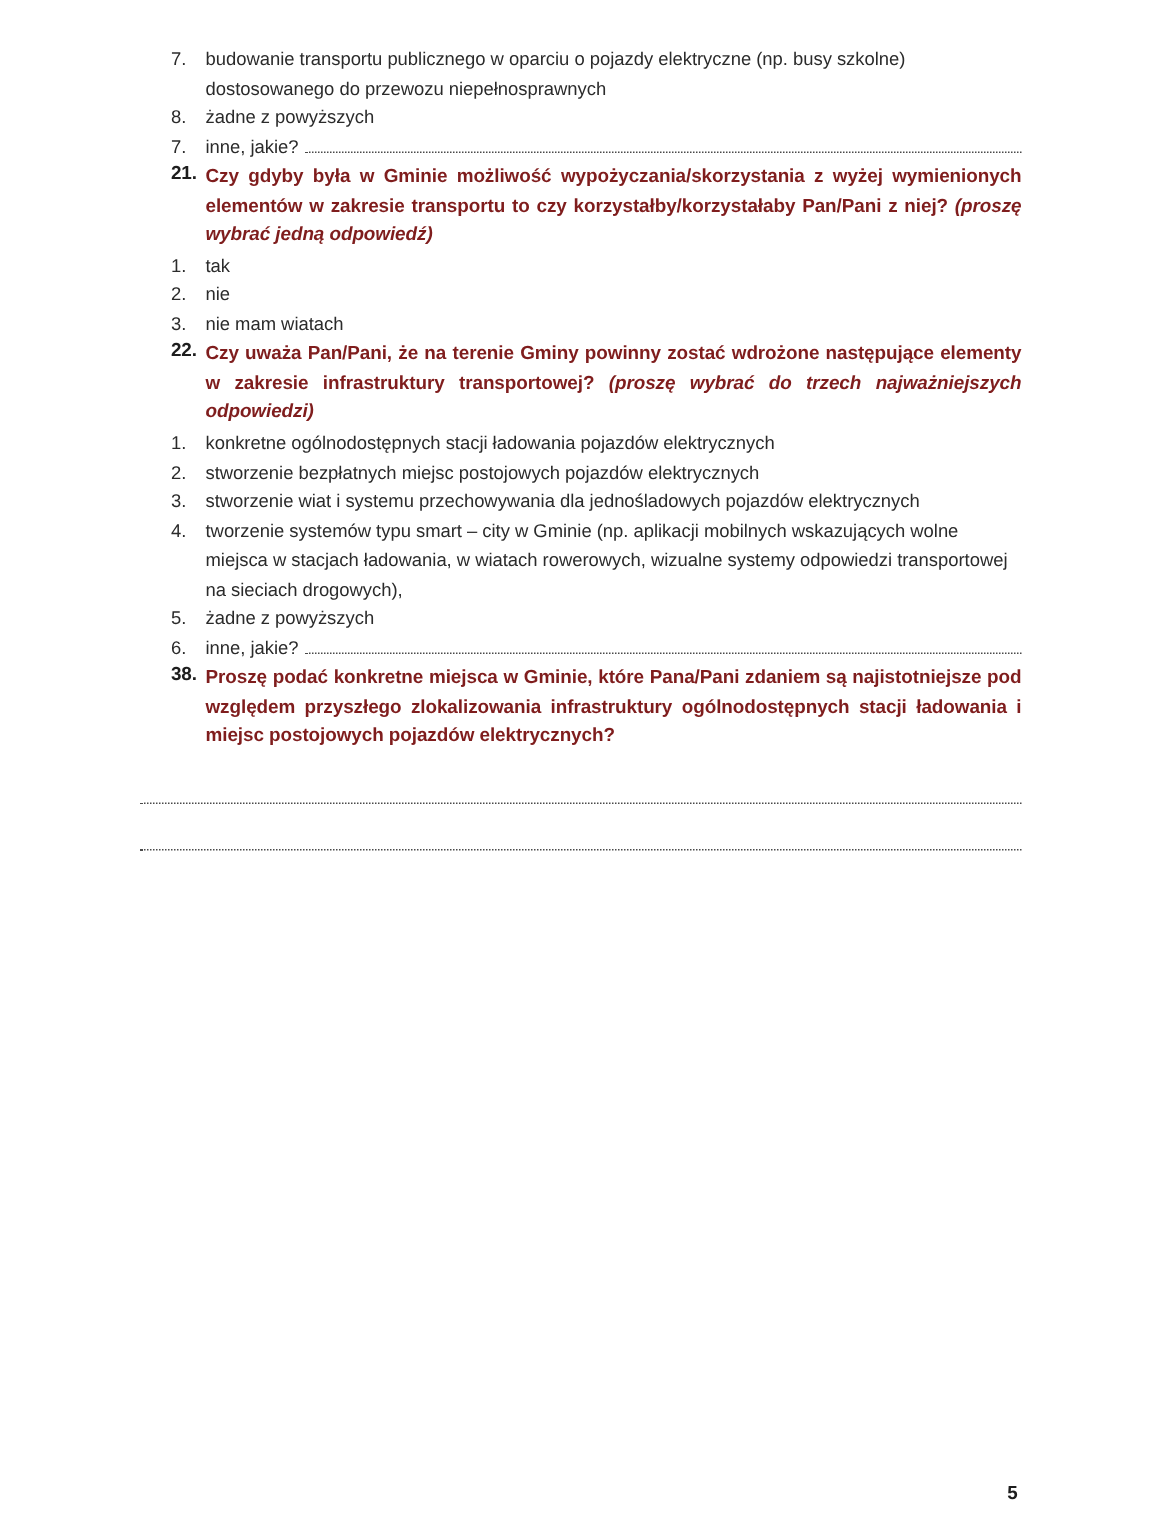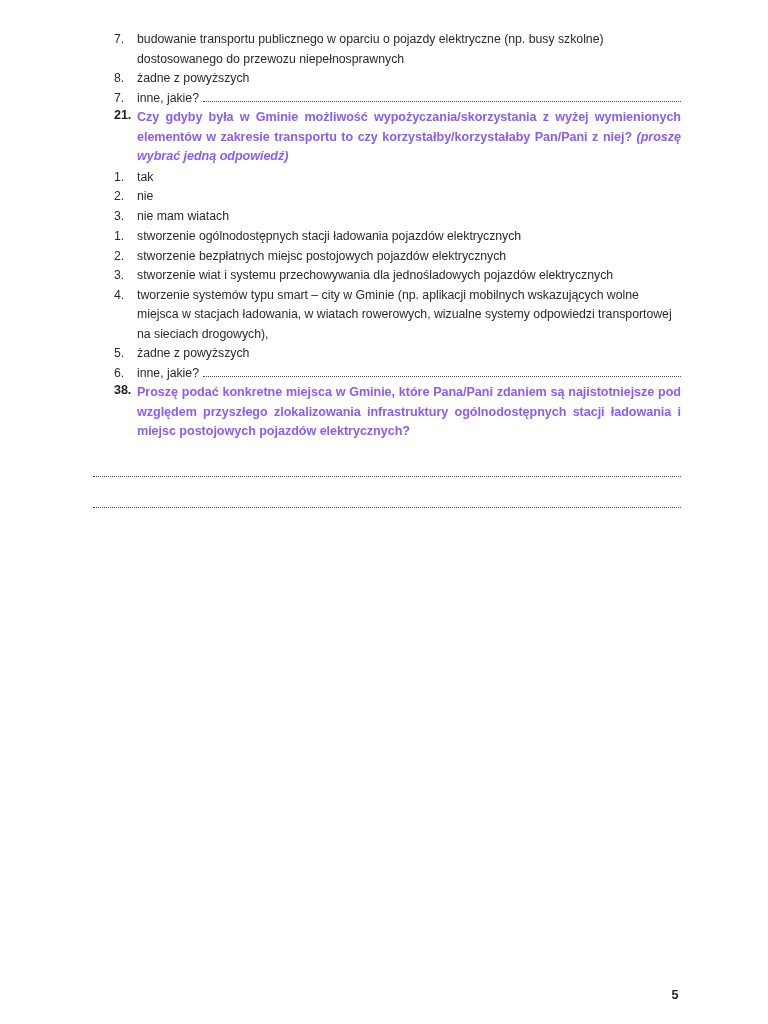--- a/index.html
+++ b/index.html
@@ -85,21 +85,21 @@
     font-weight: bold;
     color: #1d1d1d;
     letter-spacing: -0.1px;
   }
 
   .question .qtext {
     font-size: 12.6px;
     font-weight: bold;
     line-height: 19.6px;
     text-align: justify;
-    color: #8b5cf6;
+    color: #7f1d1d;
     letter-spacing: -0.05px;
   }
 
   .question .qtext .note {
     font-style: italic;
     font-weight: bold;
   }
 
   .q-answers {
     margin-top: 1px;
@@ -189,25 +189,31 @@
       <li class="answer-item">
         <span class="num">2.</span>
         <span class="txt">nie</span>
       </li>
       <li class="answer-item">
         <span class="num">3.</span>
         <span class="txt">nie mam wiatach</span>
       </li>
     </ul>
 
+    <div class="question">
+      <span class="qnum">22.</span>
+      <div class="qtext">
+        <span>Czy uważa Pan/Pani, że na terenie Gminy powinny zostać wdrożone następujące elementy w zakresie infrastruktury transportowej? </span><span class="note">(proszę wybrać do trzech najważniejszych odpowiedzi)</span>
+      </div>
+    </div>
 
     <ul class="answer-list q-answers">
       <li class="answer-item">
         <span class="num">1.</span>
-        <span class="txt">stworzenie ogólnodostępnych stacji ładowania pojazdów elektrycznych</span>
+        <span class="txt">konkretne ogólnodostępnych stacji ładowania pojazdów elektrycznych</span>
       </li>
       <li class="answer-item">
         <span class="num">2.</span>
         <span class="txt">stworzenie bezpłatnych miejsc postojowych pojazdów elektrycznych</span>
       </li>
       <li class="answer-item">
         <span class="num">3.</span>
         <span class="txt">stworzenie wiat i systemu przechowywania dla jednośladowych pojazdów elektrycznych</span>
       </li>
       <li class="answer-item">

